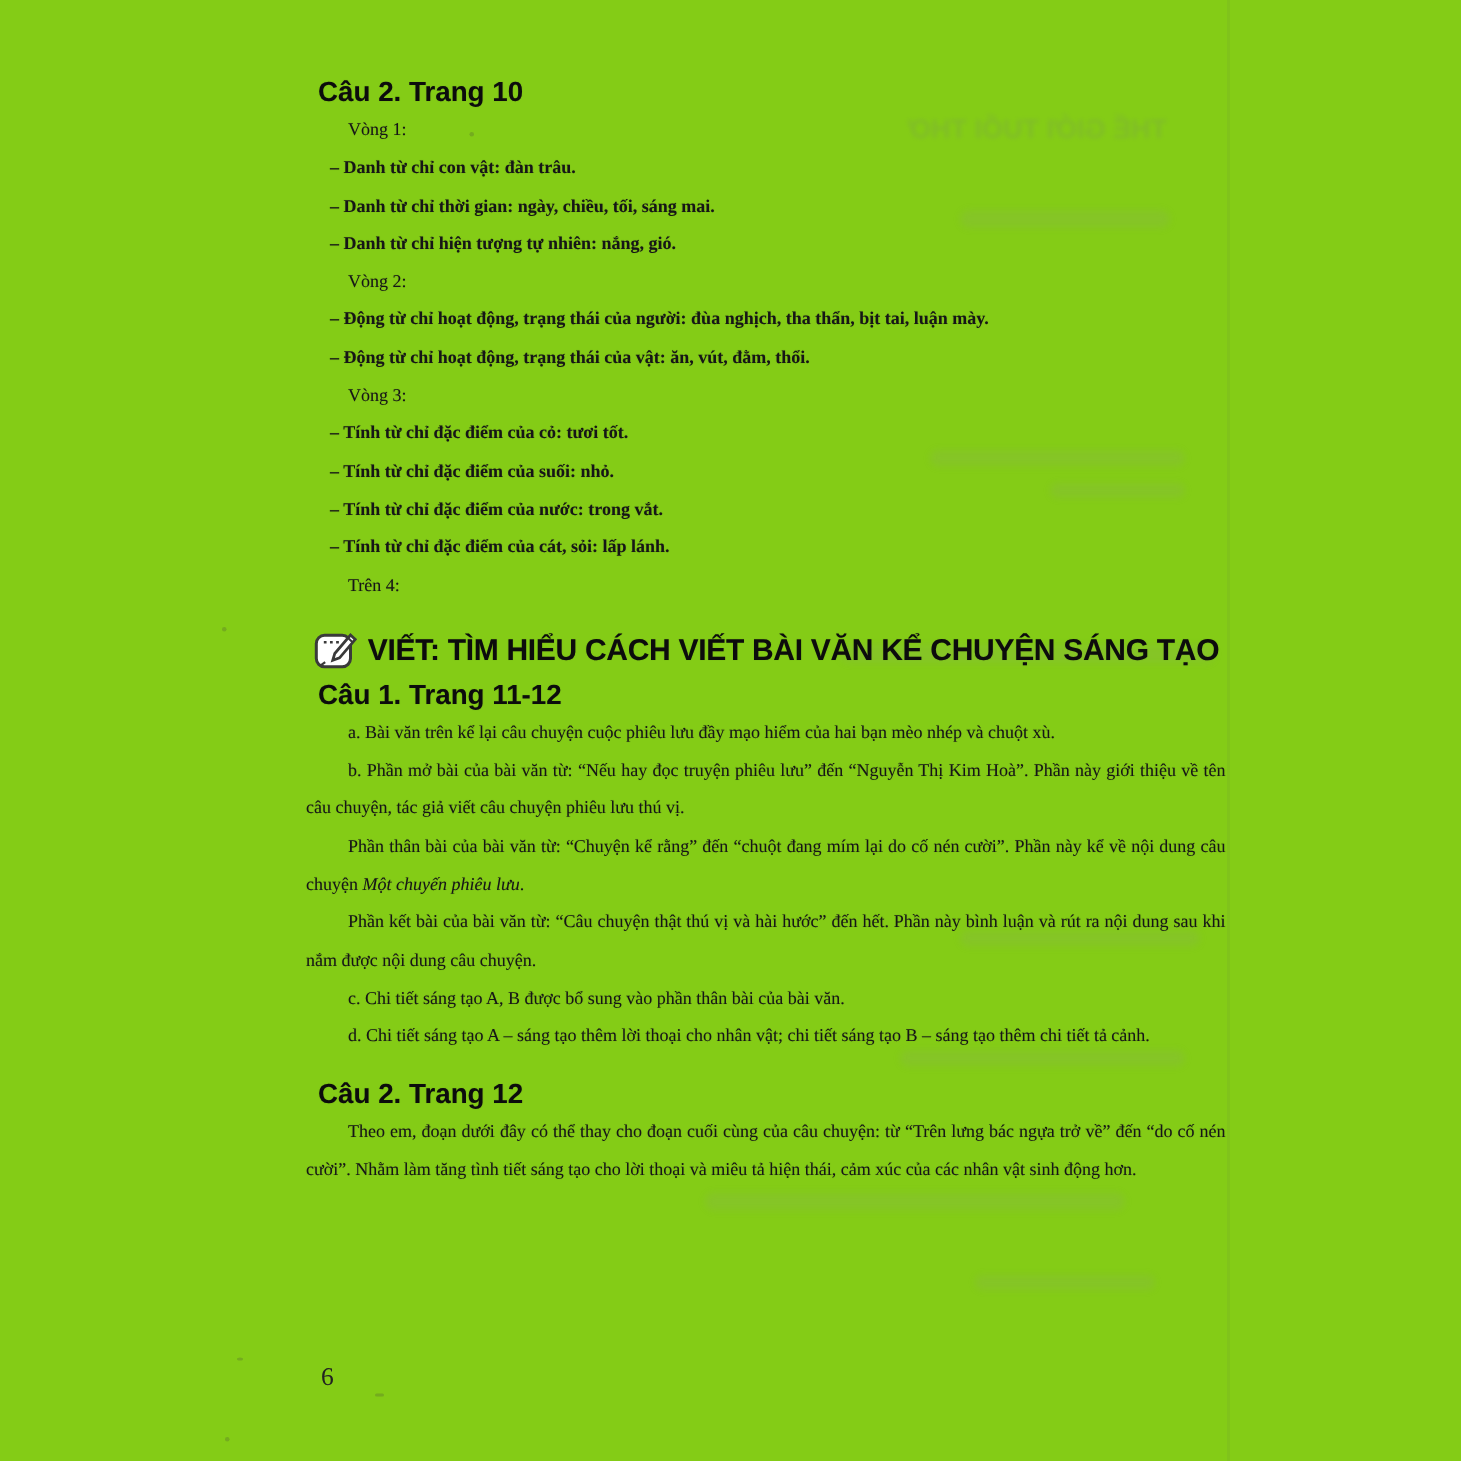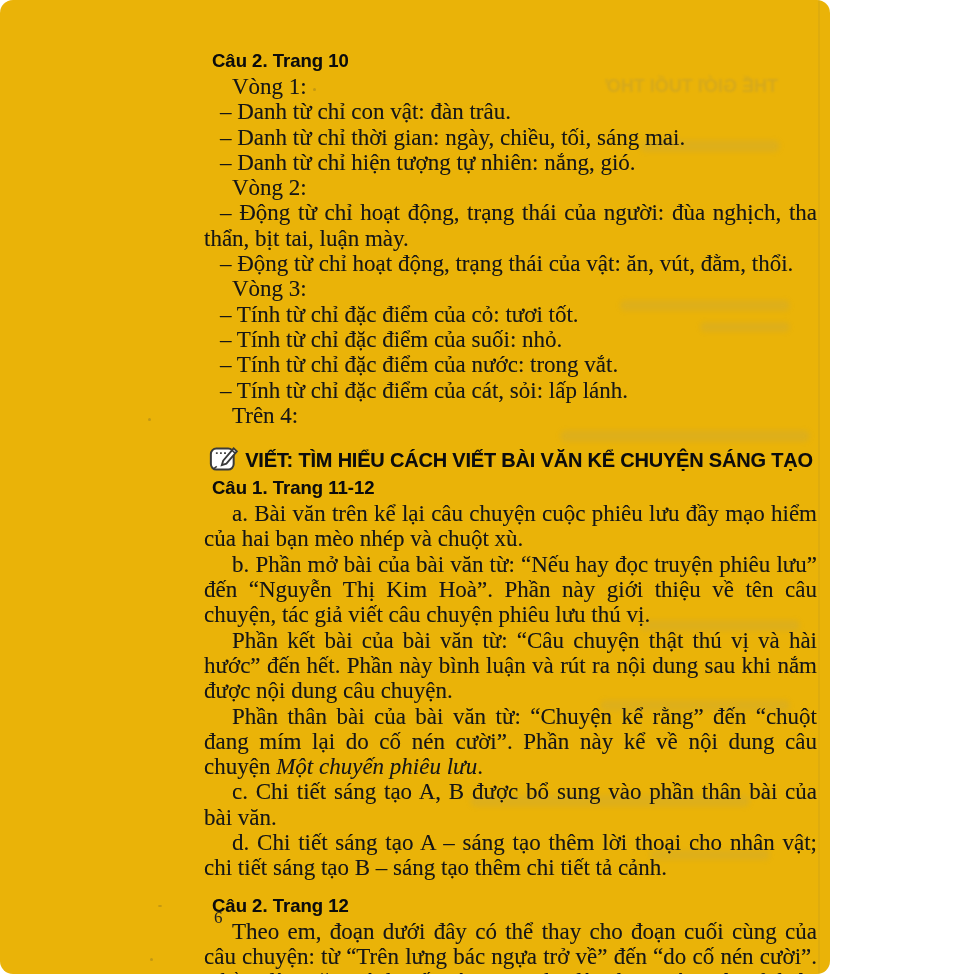--- a/index.html
+++ b/index.html
@@ -1,35 +1,35 @@
 <!DOCTYPE html>
 <html><head>
 <meta charset="utf-8">
 <style>
   html,body{margin:0;padding:0;background:#fff;}
-  .page{position:relative;width:830px;height:974px;background:#eab308;overflow:hidden;
-        font-family:"Liberation Serif","DejaVu Serif",serif;border-radius:13px;}
+  .page{position:relative;width:974px;height:974px;background:#84cc16;overflow:hidden;
+        font-family:"Liberation Serif","DejaVu Serif",serif;}
   
   .artifacts{position:absolute;inset:0;z-index:0;}
   .scan-line{position:absolute;left:818px;top:0;width:2px;height:974px;background:rgba(90,90,95,.08);}
   .ghost-title{position:absolute;left:598px;top:76px;width:180px;
         font:700 18px "Liberation Sans","DejaVu Sans",sans-serif;color:#6e7580;
         transform:scaleX(-1);opacity:.17;filter:blur(1.3px);white-space:nowrap;}
   .blob{position:absolute;background:rgba(140,145,155,.12);filter:blur(2.5px);border-radius:6px;}
   .speck{position:absolute;background:rgba(60,60,60,.22);border-radius:50%;filter:blur(.4px);}
   
   .content{position:absolute;left:204px;top:48px;width:613px;z-index:1;color:#161616;
         text-shadow:0 0 .6px rgba(40,40,40,.35);}
   .qh{font:700 18.5px "Liberation Sans","DejaVu Sans",sans-serif;line-height:26px;margin:0;
         text-indent:8px;color:#0c0c0c;}
   .qh.sp{margin-top:12px;}
   .qh.sp2{margin-top:0;}
-  .ln{font-size:23px;line-height:25.3px;margin:0;text-align:justify;}
+  .ln{font-size:12px;line-height:25.3px;margin:0;text-align:justify;}
   .ln.indent,.ln.para{text-indent:28px;}
-  .ln.dash{text-indent:16px;}
+  .ln.dash{text-indent:16px;font-weight:bold;}
   .section{display:flex;align-items:center;gap:3px;margin:16px 0 0;
         font:700 20px "Liberation Sans","DejaVu Sans",sans-serif;line-height:30px;
         color:#0c0c0c;letter-spacing:-.2px;white-space:nowrap;justify-content:center;}
   .icon-memo{flex:0 0 auto;width:34px;height:31px;display:inline-block;}
   .pagenum{position:absolute;left:214px;top:908px;z-index:1;font-size:17px;color:#222;}
 </style>
 </head>
 <body>
 
 <div class="page">
@@ -85,22 +85,22 @@
           <path d="M5 27.5 l4 -3" stroke="#3a3a3a" stroke-width="1.6" fill="none"></path>
         </svg>
       </span>
       <span>VIẾT: TÌM HIỂU CÁCH VIẾT BÀI VĂN KỂ CHUYỆN SÁNG TẠO</span>
     </h2>
 
     <h3 class="qh sp2">Câu 1. Trang 11-12</h3>
 
     <p class="ln para">a. Bài văn trên kể lại câu chuyện cuộc phiêu lưu đầy mạo hiểm của hai bạn mèo nhép và chuột xù.</p>
     <p class="ln para">b. Phần mở bài của bài văn từ: “Nếu hay đọc truyện phiêu lưu” đến “Nguyễn Thị Kim Hoà”. Phần này giới thiệu về tên câu chuyện, tác giả viết câu chuyện phiêu lưu thú vị.</p>
+    <p class="ln para"><span>Phần thân bài của bài văn từ: “Chuyện kể rằng” đến “chuột đang mím lại do cố nén cười”. Phần này kể về nội dung câu chuyện </span><em>Một chuyến phiêu lưu</em><span>.</span></p>
     <p class="ln para">Phần kết bài của bài văn từ: “Câu chuyện thật thú vị và hài hước” đến hết. Phần này bình luận và rút ra nội dung sau khi nắm được nội dung câu chuyện.</p>
-    <p class="ln para"><span>Phần thân bài của bài văn từ: “Chuyện kể rằng” đến “chuột đang mím lại do cố nén cười”. Phần này kể về nội dung câu chuyện </span><em>Một chuyến phiêu lưu</em><span>.</span></p>
     <p class="ln para">c. Chi tiết sáng tạo A, B được bổ sung vào phần thân bài của bài văn.</p>
     <p class="ln para">d. Chi tiết sáng tạo A – sáng tạo thêm lời thoại cho nhân vật; chi tiết sáng tạo B – sáng tạo thêm chi tiết tả cảnh.</p>
 
     <h3 class="qh sp">Câu 2. Trang 12</h3>
     <p class="ln para">Theo em, đoạn dưới đây có thể thay cho đoạn cuối cùng của câu chuyện: từ “Trên lưng bác ngựa trở về” đến “do cố nén cười”. Nhằm làm tăng tình tiết sáng tạo cho lời thoại và miêu tả hiện thái, cảm xúc của các nhân vật sinh động hơn.</p>
 
   </main>
 
   <div class="pagenum">6</div>
 

